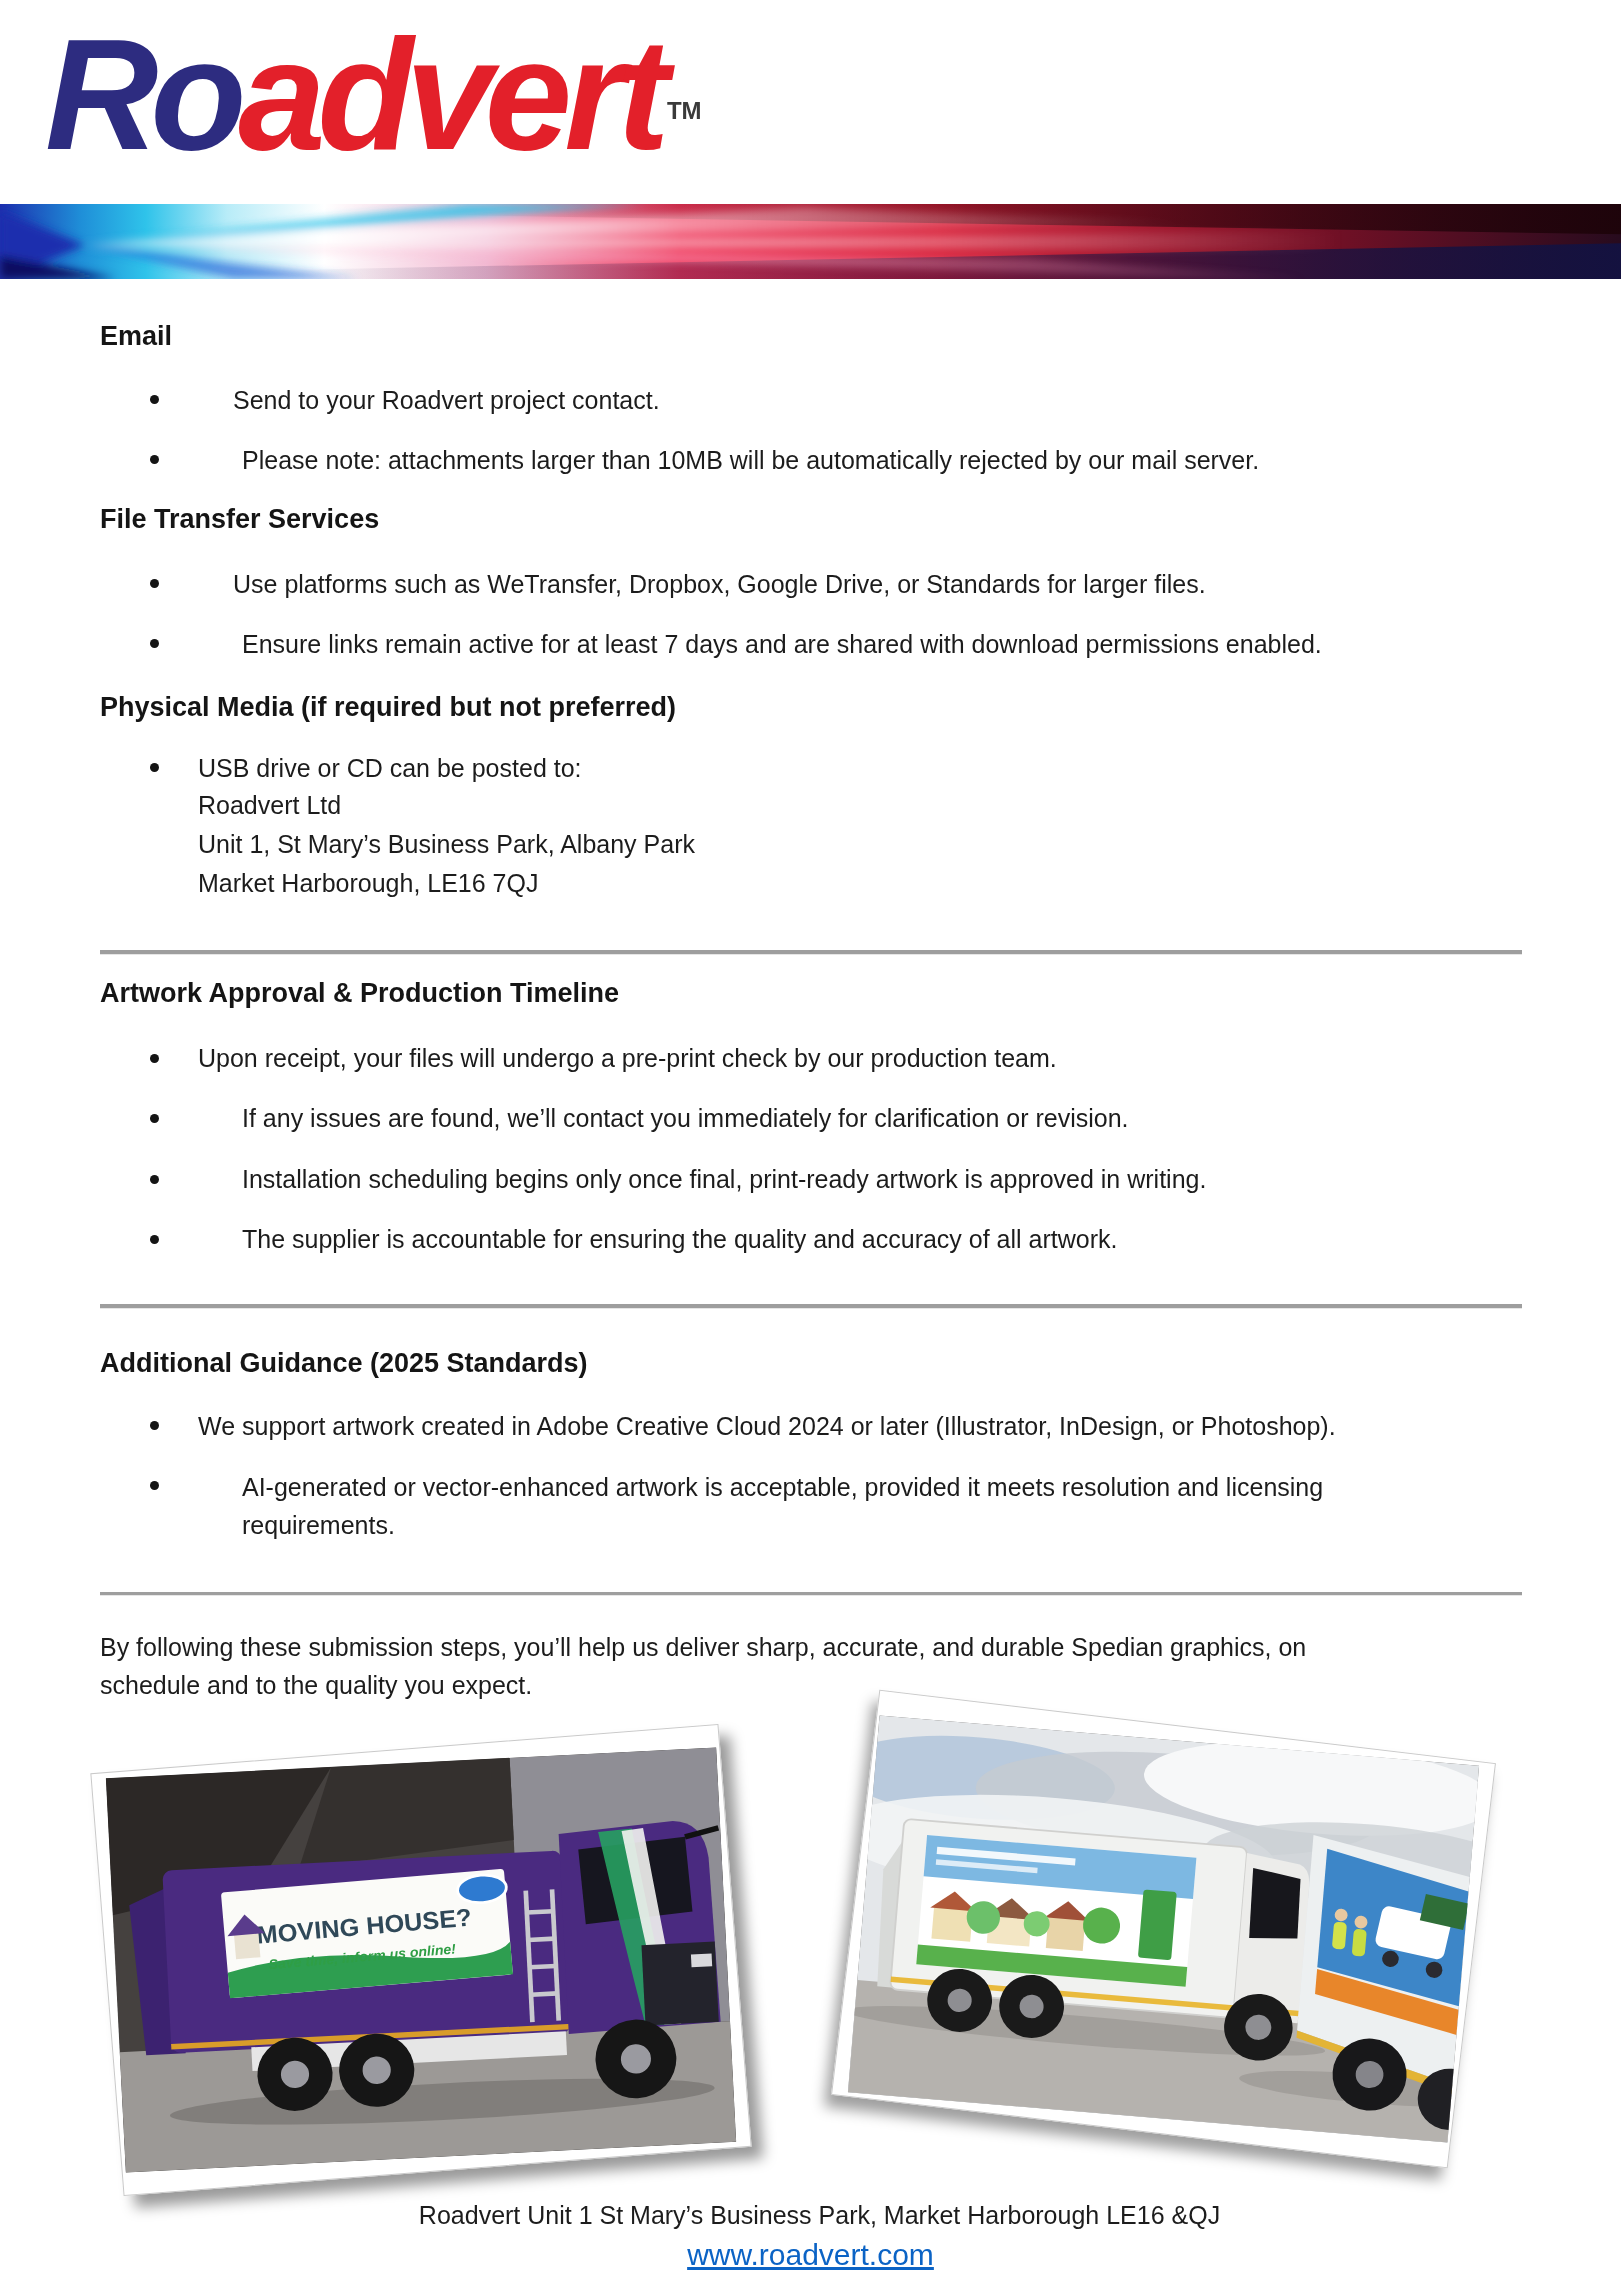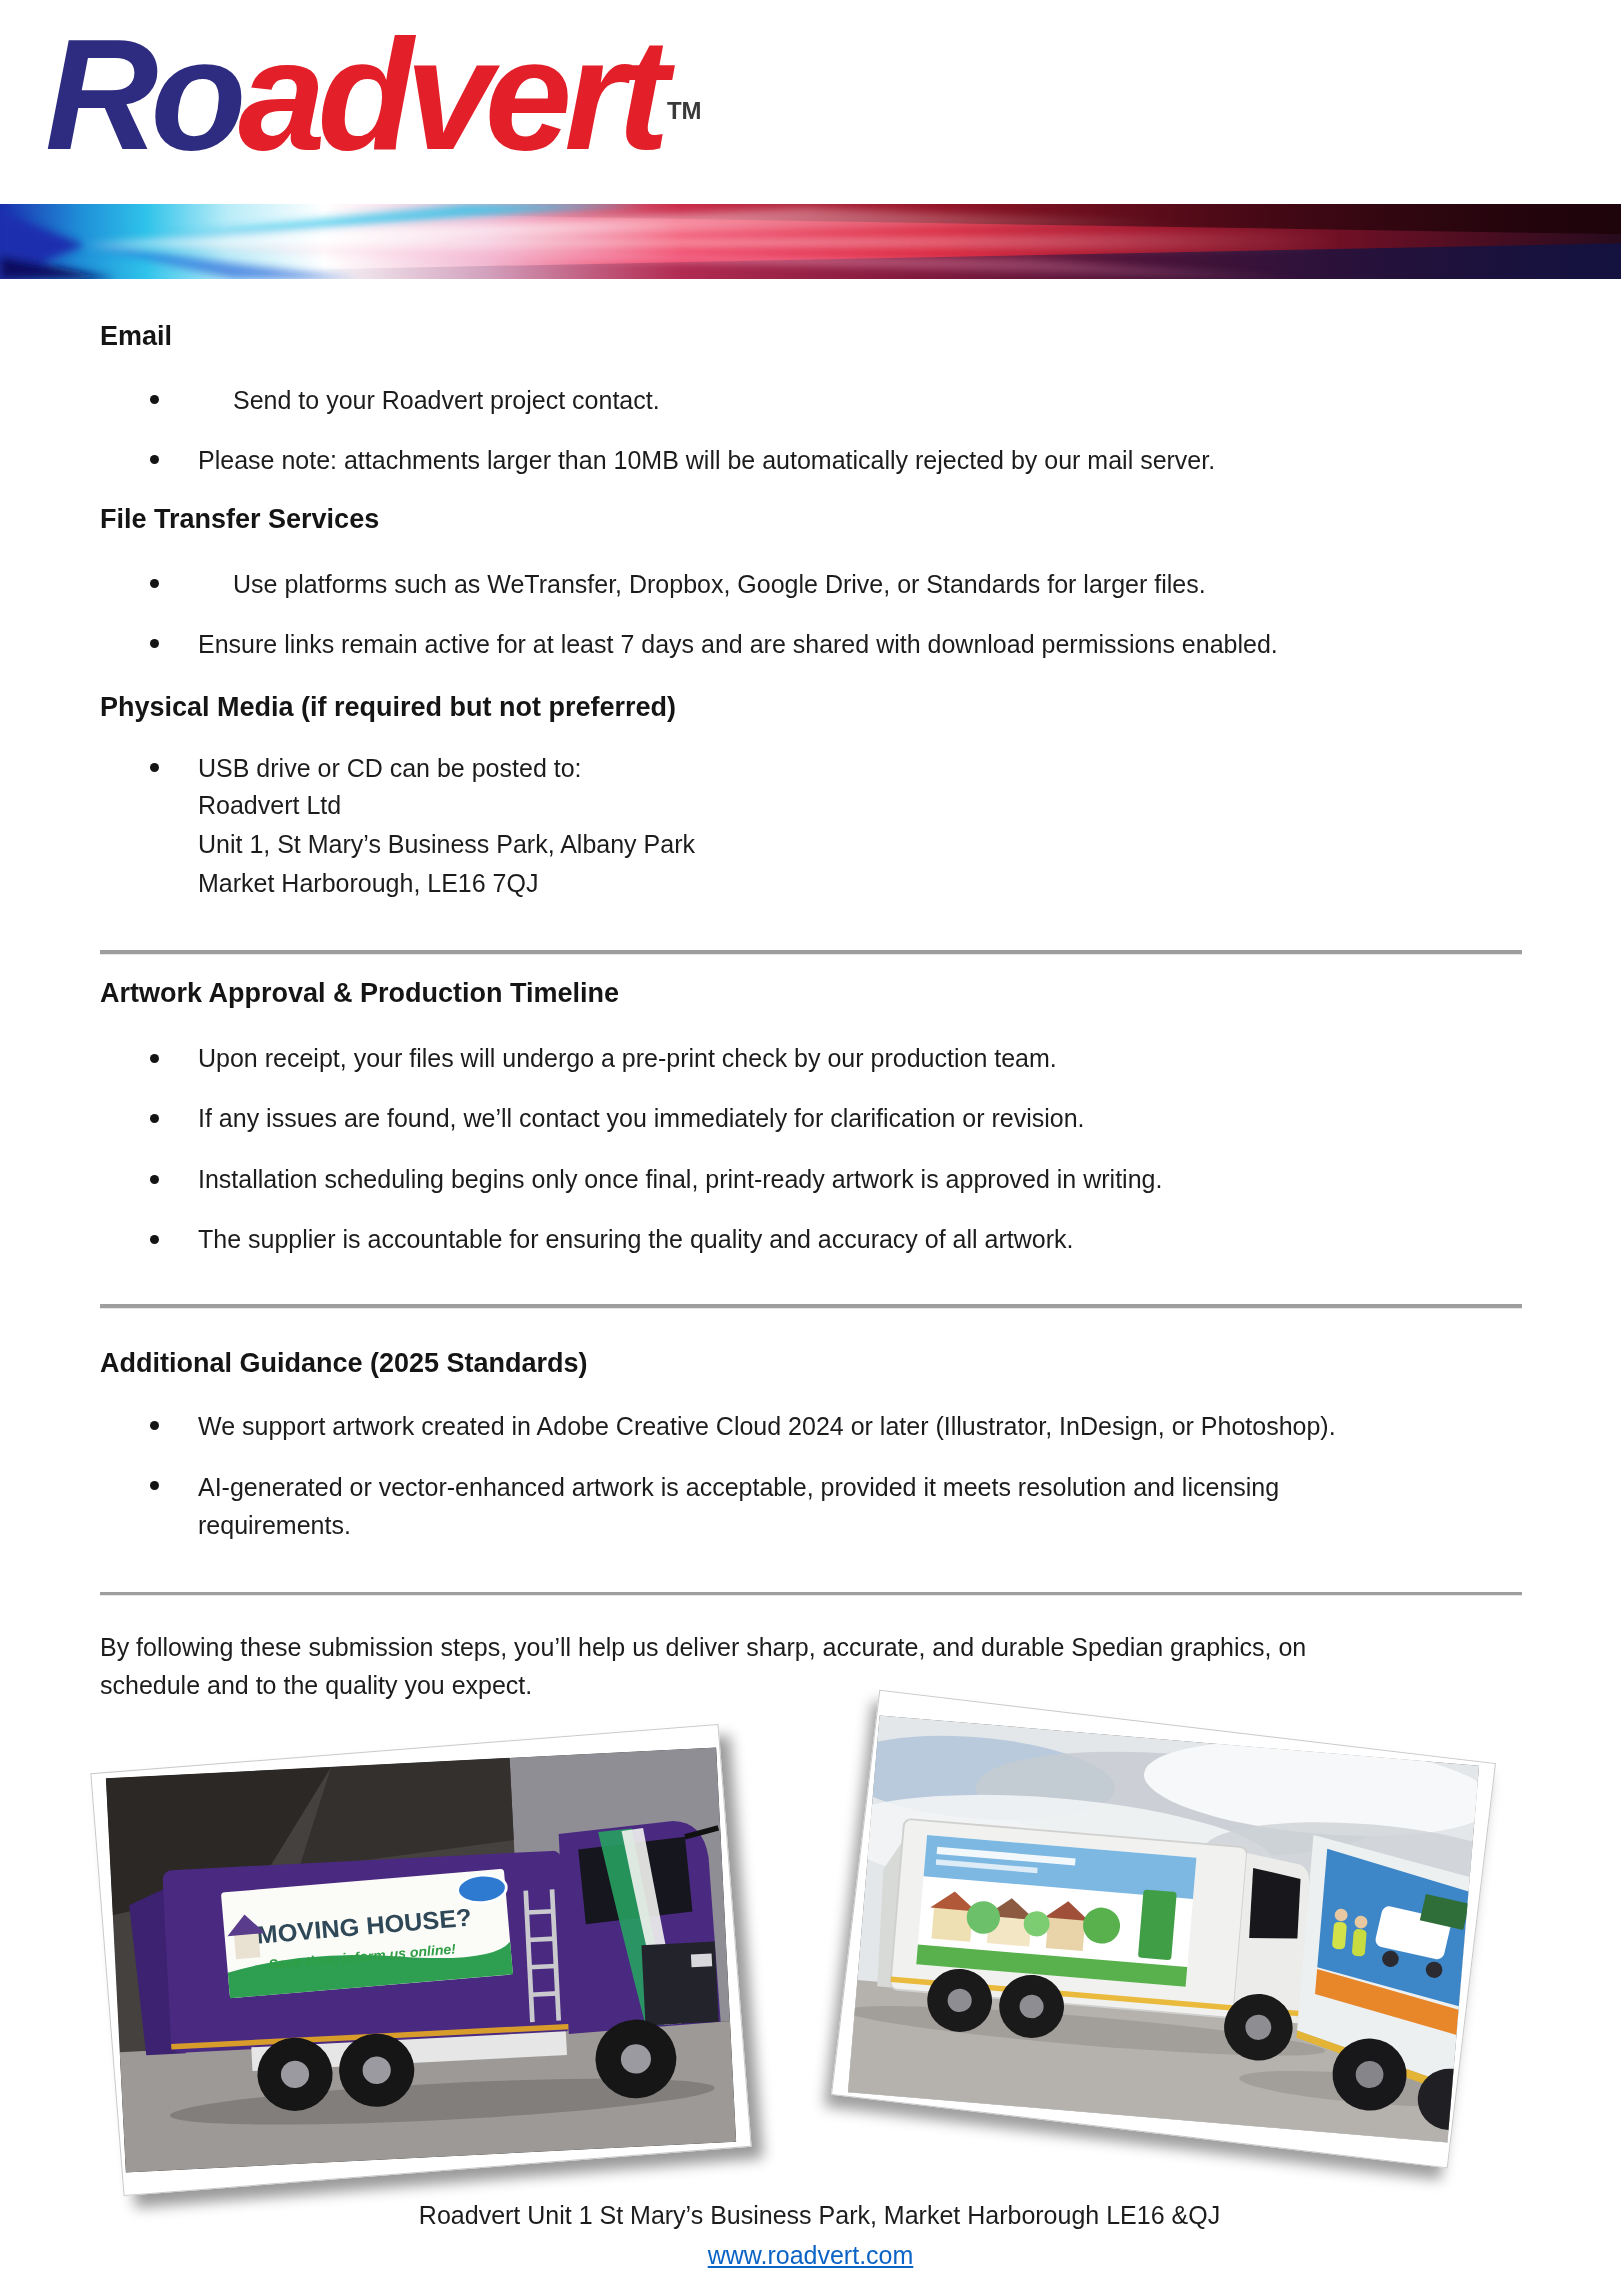--- a/index.html
+++ b/index.html
@@ -21,41 +21,41 @@
   .content{position:absolute;top:318px;left:100px;width:1422px;}
   h2{margin:0;font-size:27px;line-height:36px;font-weight:700;color:#151515;white-space:nowrap;}
   ul{margin:0;padding:0;list-style:none;}
   li{display:flex;align-items:flex-start;font-size:25px;line-height:36px;color:#1c1c1c;}
   .dot{flex:0 0 9px;width:9px;height:9px;border-radius:50%;background:#141414;margin:13.4px 0 0 50px;}
   .btext{margin-left:39px;}
   .nowrap{white-space:nowrap;}
   .addr{line-height:39px;}
   .mt-h{margin-top:23px;}           
   .mt-b1{margin-top:28px;gap:35px;}          
-  .mt-b{margin-top:24px;}           
+  .mt-b{margin-top:24px;gap:44px;}           
   .hr{height:3.6px;background:#9e9e9e;border-bottom:1.8px solid #e6e6e6;margin-top:47px;}
   .hr3{margin-top:48px;}
   .closing{margin:32px 0 0 0;font-size:25px;line-height:38px;max-width:1343px;}
   .closing span{display:block;white-space:nowrap;}
 
   
   .photo{position:absolute;background:#ffffff;border:0.9px solid #c9c9c9;padding:23px;}
   .photo .inner{width:100%;height:100%;overflow:hidden;background:#888;}
   .photo svg{display:block;width:100%;height:100%;}
   .photo-left{left:106px;top:1748px;width:582px;height:376px;transform:rotate(-4.5deg);
               box-shadow:10.7px 12.5px 14.3px rgba(0,0,0,0.40);}
   .photo-left .inner{transform:rotate(1.6deg) scale(1.05);}
   .photo-right{left:853px;top:1725px;width:573px;height:360px;transform:rotate(6.8deg);
                box-shadow:-5.4px 12.5px 14.3px rgba(0,0,0,0.38);}
   .photo-right .inner{transform:rotate(-2deg) scale(1.05);}
 
   
   .footer{position:absolute;top:2196px;left:0;width:1621px;text-align:center;}
   .footer .addr-line{font-size:25px;line-height:38px;color:#1c1c1c;white-space:nowrap;padding-left:18px;}
-  .footer a{display:inline-block;margin-top:1.8px;font-size:25px;line-height:38px;
+  .footer a{display:inline-block;margin-top:1.8px;font-size:30px;line-height:38px;
             color:#0b63c5;text-decoration:underline;cursor:pointer;}
 </style>
 </head>
 <body>
 
 <div class="page">
 
   <div class="header">
     <div class="logo"><span class="ro">Ro</span><span class="advert">advert</span><span class="tm">TM</span></div>
 

